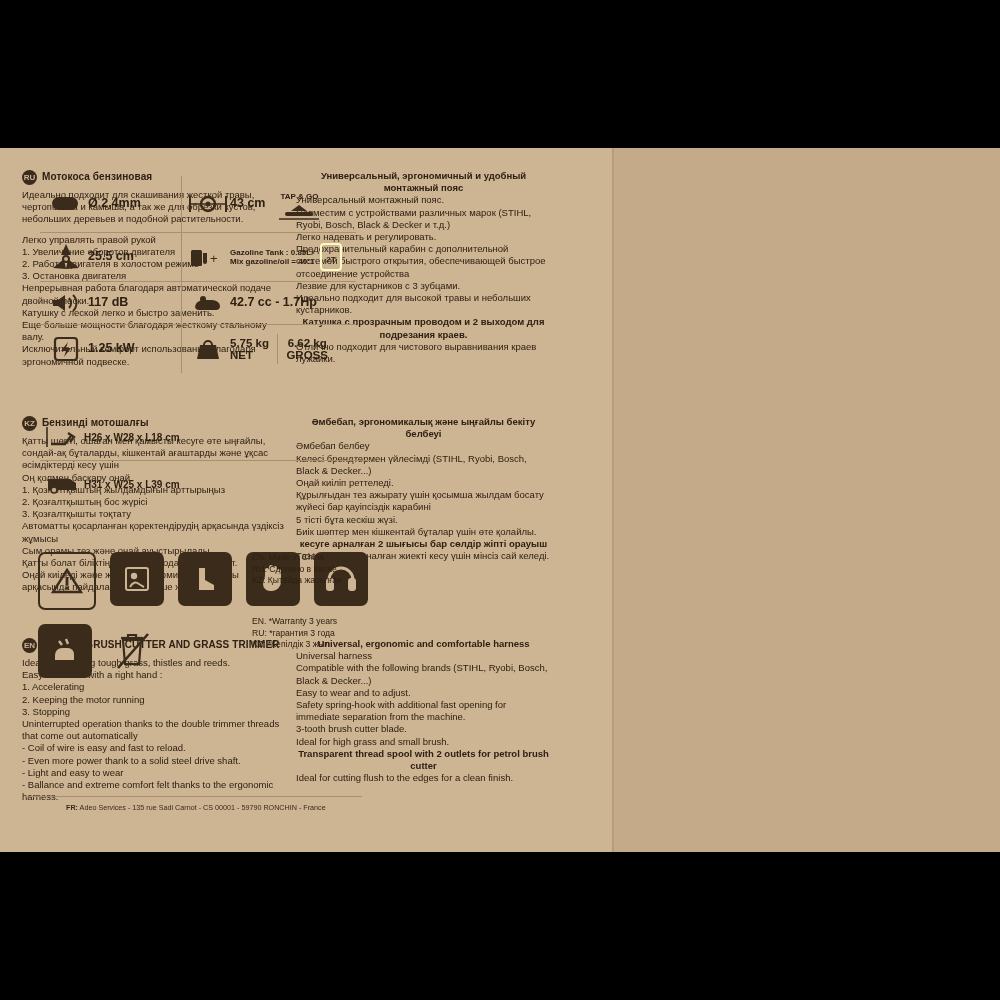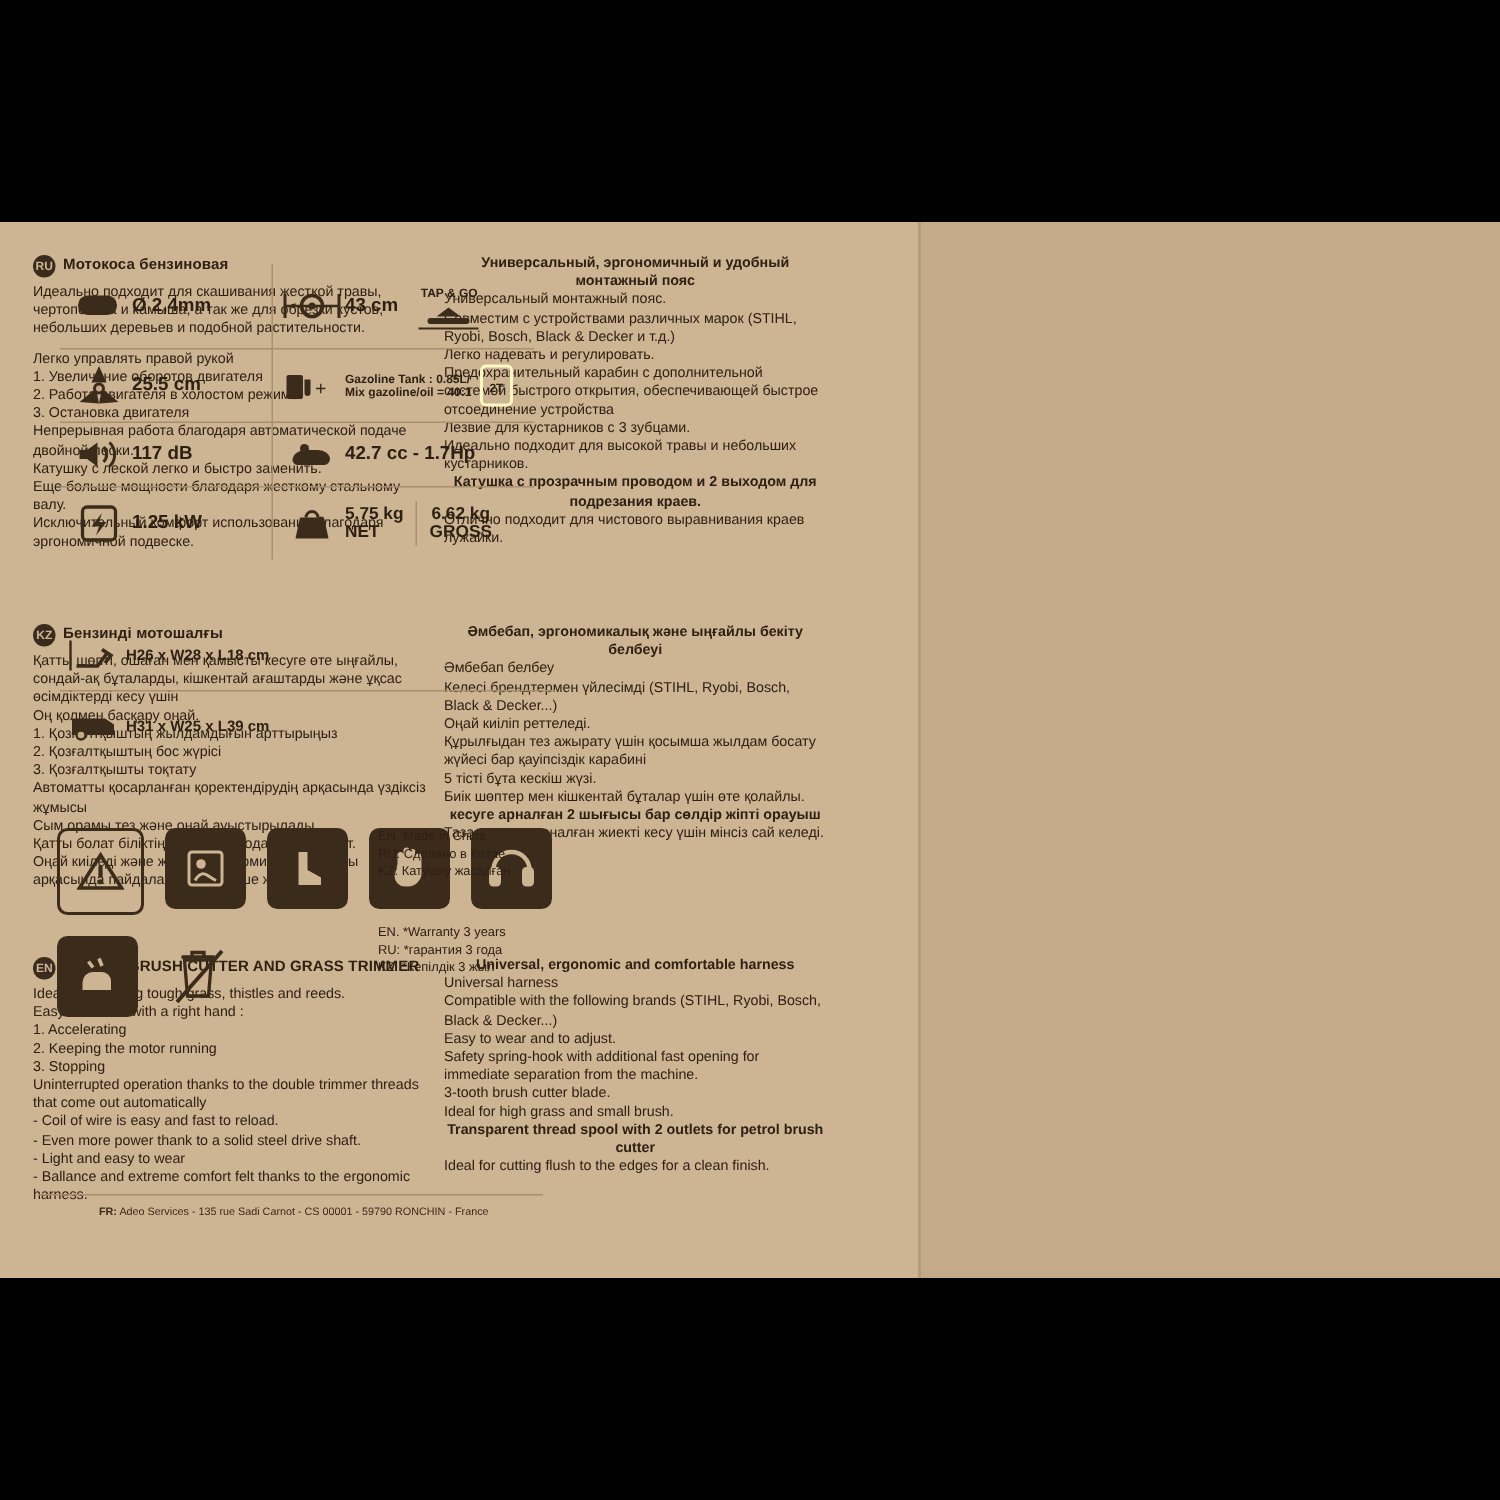--- a/index.html
+++ b/index.html
@@ -339,21 +339,21 @@
             <path d="M14 8 v-3 h8 v3" fill="none" stroke="#3b2b1a" stroke-width="2.2"></path>
             <path d="M4 38 L34 4" stroke="#3b2b1a" stroke-width="2.6"></path>
           </svg>
         </div>
       </div>
     </div>
 
     <div class="madein">
       <div>EN. Made in China</div>
       <div>RU: Сделано в Китае</div>
-      <div>KZ: Катушку жасалған</div>
+      <div>KZ: Қытайда жасалған</div>
     </div>
 
     <div class="warranty">
       <div>EN. *Warranty 3 years</div>
       <div>RU: *гарантия 3 года</div>
       <div>KZ: *Кепілдік 3 жыл</div>
     </div>
 
     <div class="footer">
       <span class="b">FR:</span>

